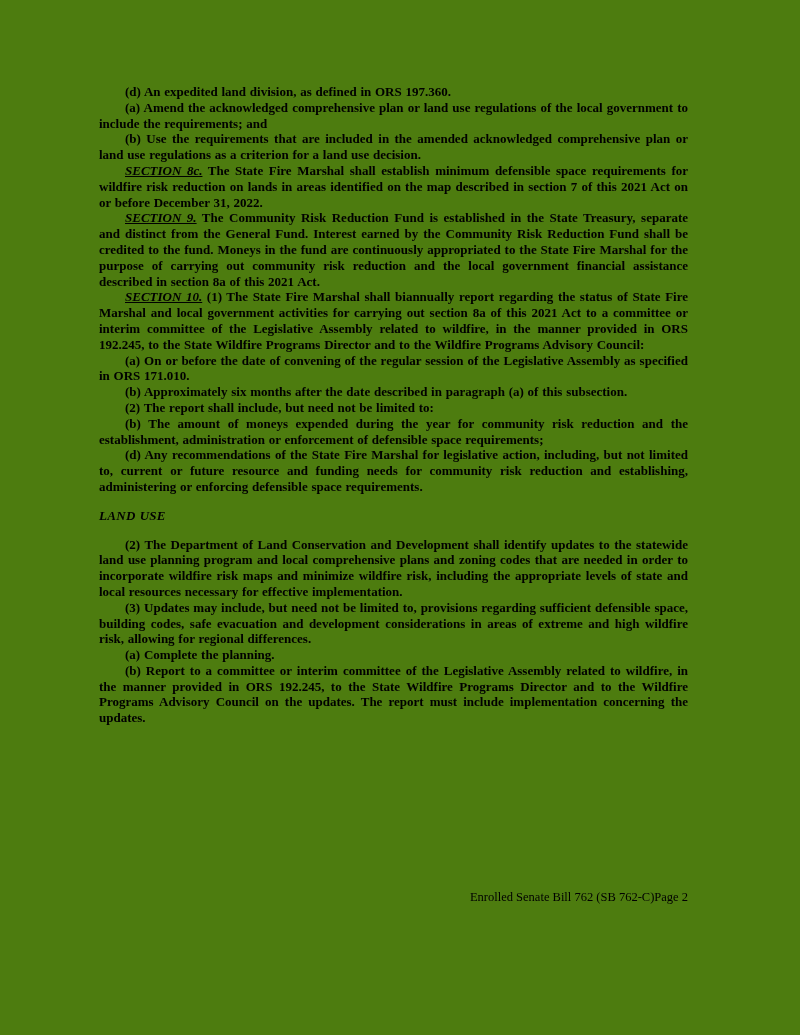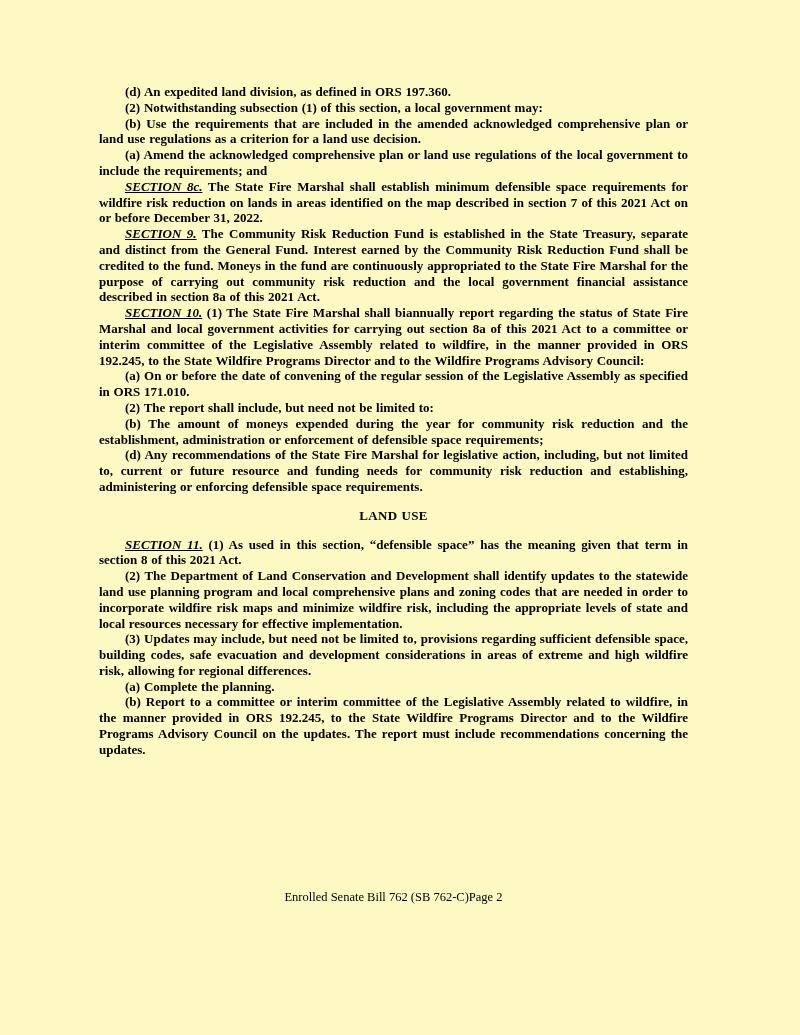--- a/index.html
+++ b/index.html
@@ -4,21 +4,21 @@
 <style>
   html, body {
     margin: 0;
     padding: 0;
     background: #ffffff;
   }
   .page {
     position: relative;
     width: 800px;
     height: 1035px;
-    background: #fef9c3;
+    background: #4d7c0f;
     color: #000000;
     font-family: "Liberation Serif", "DejaVu Serif", serif;
     overflow: hidden;
   }
   .bill-text {
     position: absolute;
     top: 84px;
     left: 99px;
     width: 589px;
     font-size: 13px;
@@ -29,58 +29,58 @@
   }
   .bill-paragraph {
     margin: 0;
     text-indent: 26px;
   }
   .section-label {
     text-decoration: underline;
     font-style: italic;
   }
   .center-heading {
-    text-align: center;
+    text-align: left;
     text-indent: 0;
     font-weight: bold;
     margin: 13px 0 13px 0;
     letter-spacing: 0.3px;
+    font-style: italic;
   }
   .page-footer {
     position: absolute;
     top: 889px;
     left: 99px;
     width: 589px;
     display: flex;
-    justify-content: center;
+    justify-content: flex-end;
     font-size: 12.5px;
     font-weight: normal;
     line-height: 16px;
   }
 </style>
 </head>
 <body>
 
 <div class="page">
   <main class="bill-text">
       <p class="bill-paragraph"><span>(d) An expedited land division, as defined in ORS 197.360.</span></p>
-      <p class="bill-paragraph"><span>(2) Notwithstanding subsection (1) of this section, a local government may:</span></p>
+      <p class="bill-paragraph"><span>(a) Amend the acknowledged comprehensive plan or land use regulations of the local government to include the requirements; and</span></p>
       <p class="bill-paragraph"><span>(b) Use the requirements that are included in the amended acknowledged comprehensive plan or land use regulations as a criterion for a land use decision.</span></p>
-      <p class="bill-paragraph"><span>(a) Amend the acknowledged comprehensive plan or land use regulations of the local government to include the requirements; and</span></p>
       <p class="bill-paragraph"><span class="section-label">SECTION 8c.</span> <span>The State Fire Marshal shall establish minimum defensible space requirements for wildfire risk reduction on lands in areas identified on the map described in section 7 of this 2021 Act on or before December 31, 2022.</span></p>
       <p class="bill-paragraph"><span class="section-label">SECTION 9.</span> <span>The Community Risk Reduction Fund is established in the State Treasury, separate and distinct from the General Fund. Interest earned by the Community Risk Reduction Fund shall be credited to the fund. Moneys in the fund are continuously appropriated to the State Fire Marshal for the purpose of carrying out community risk reduction and the local government financial assistance described in section 8a of this 2021 Act.</span></p>
       <p class="bill-paragraph"><span class="section-label">SECTION 10.</span> <span>(1) The State Fire Marshal shall biannually report regarding the status of State Fire Marshal and local government activities for carrying out section 8a of this 2021 Act to a committee or interim committee of the Legislative Assembly related to wildfire, in the manner provided in ORS 192.245, to the State Wildfire Programs Director and to the Wildfire Programs Advisory Council:</span></p>
       <p class="bill-paragraph"><span>(a) On or before the date of convening of the regular session of the Legislative Assembly as specified in ORS 171.010.</span></p>
+      <p class="bill-paragraph"><span>(b) Approximately six months after the date described in paragraph (a) of this subsection.</span></p>
       <p class="bill-paragraph"><span>(2) The report shall include, but need not be limited to:</span></p>
       <p class="bill-paragraph"><span>(b) The amount of moneys expended during the year for community risk reduction and the establishment, administration or enforcement of defensible space requirements;</span></p>
       <p class="bill-paragraph"><span>(d) Any recommendations of the State Fire Marshal for legislative action, including, but not limited to, current or future resource and funding needs for community risk reduction and establishing, administering or enforcing defensible space requirements.</span></p>
       <div class="center-heading">LAND USE</div>
-      <p class="bill-paragraph"><span class="section-label">SECTION 11.</span> <span>(1) As used in this section, “defensible space” has the meaning given that term in section 8 of this 2021 Act.</span></p>
       <p class="bill-paragraph"><span>(2) The Department of Land Conservation and Development shall identify updates to the statewide land use planning program and local comprehensive plans and zoning codes that are needed in order to incorporate wildfire risk maps and minimize wildfire risk, including the appropriate levels of state and local resources necessary for effective implementation.</span></p>
       <p class="bill-paragraph"><span>(3) Updates may include, but need not be limited to, provisions regarding sufficient defensible space, building codes, safe evacuation and development considerations in areas of extreme and high wildfire risk, allowing for regional differences.</span></p>
       <p class="bill-paragraph"><span>(a) Complete the planning.</span></p>
-      <p class="bill-paragraph"><span>(b) Report to a committee or interim committee of the Legislative Assembly related to wildfire, in the manner provided in ORS 192.245, to the State Wildfire Programs Director and to the Wildfire Programs Advisory Council on the updates. The report must include recommendations concerning the updates.</span></p>
+      <p class="bill-paragraph"><span>(b) Report to a committee or interim committee of the Legislative Assembly related to wildfire, in the manner provided in ORS 192.245, to the State Wildfire Programs Director and to the Wildfire Programs Advisory Council on the updates. The report must include implementation concerning the updates.</span></p>
     </main>
   <footer class="page-footer">
     <span>Enrolled Senate Bill 762 (SB 762-C)</span>
     <span>Page 2</span>
   </footer>
 </div>
 
 </body></html>

